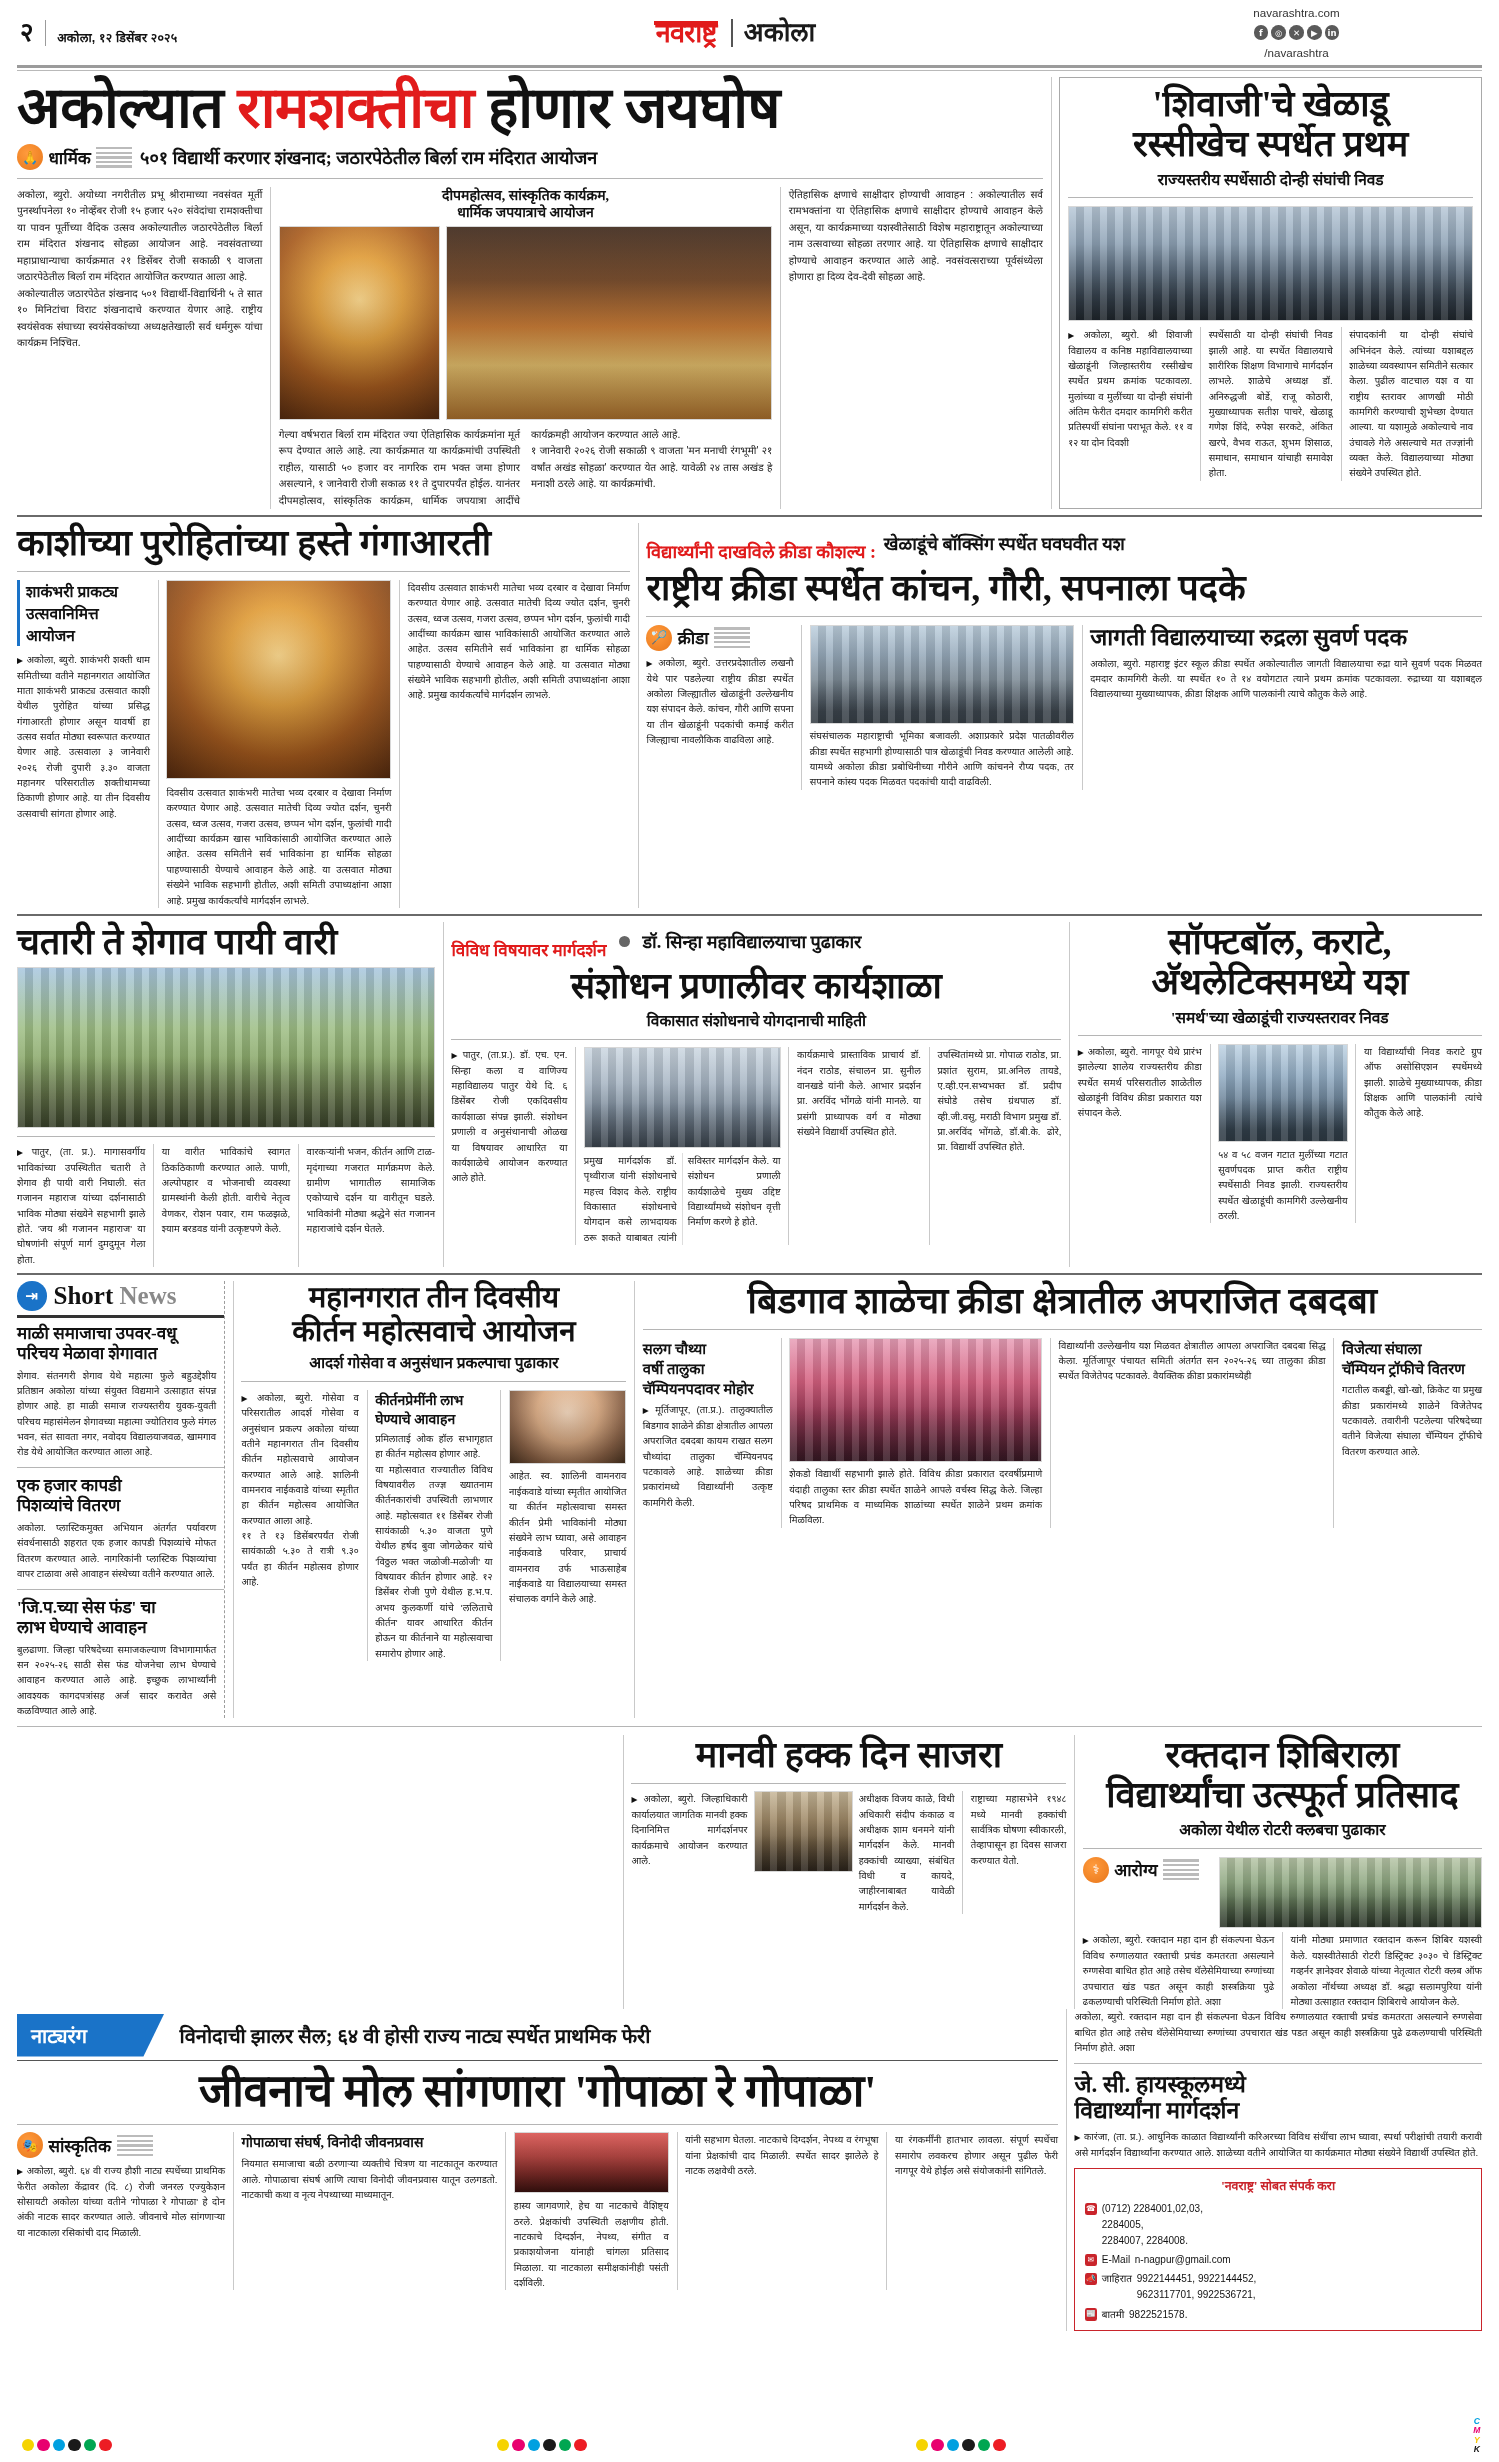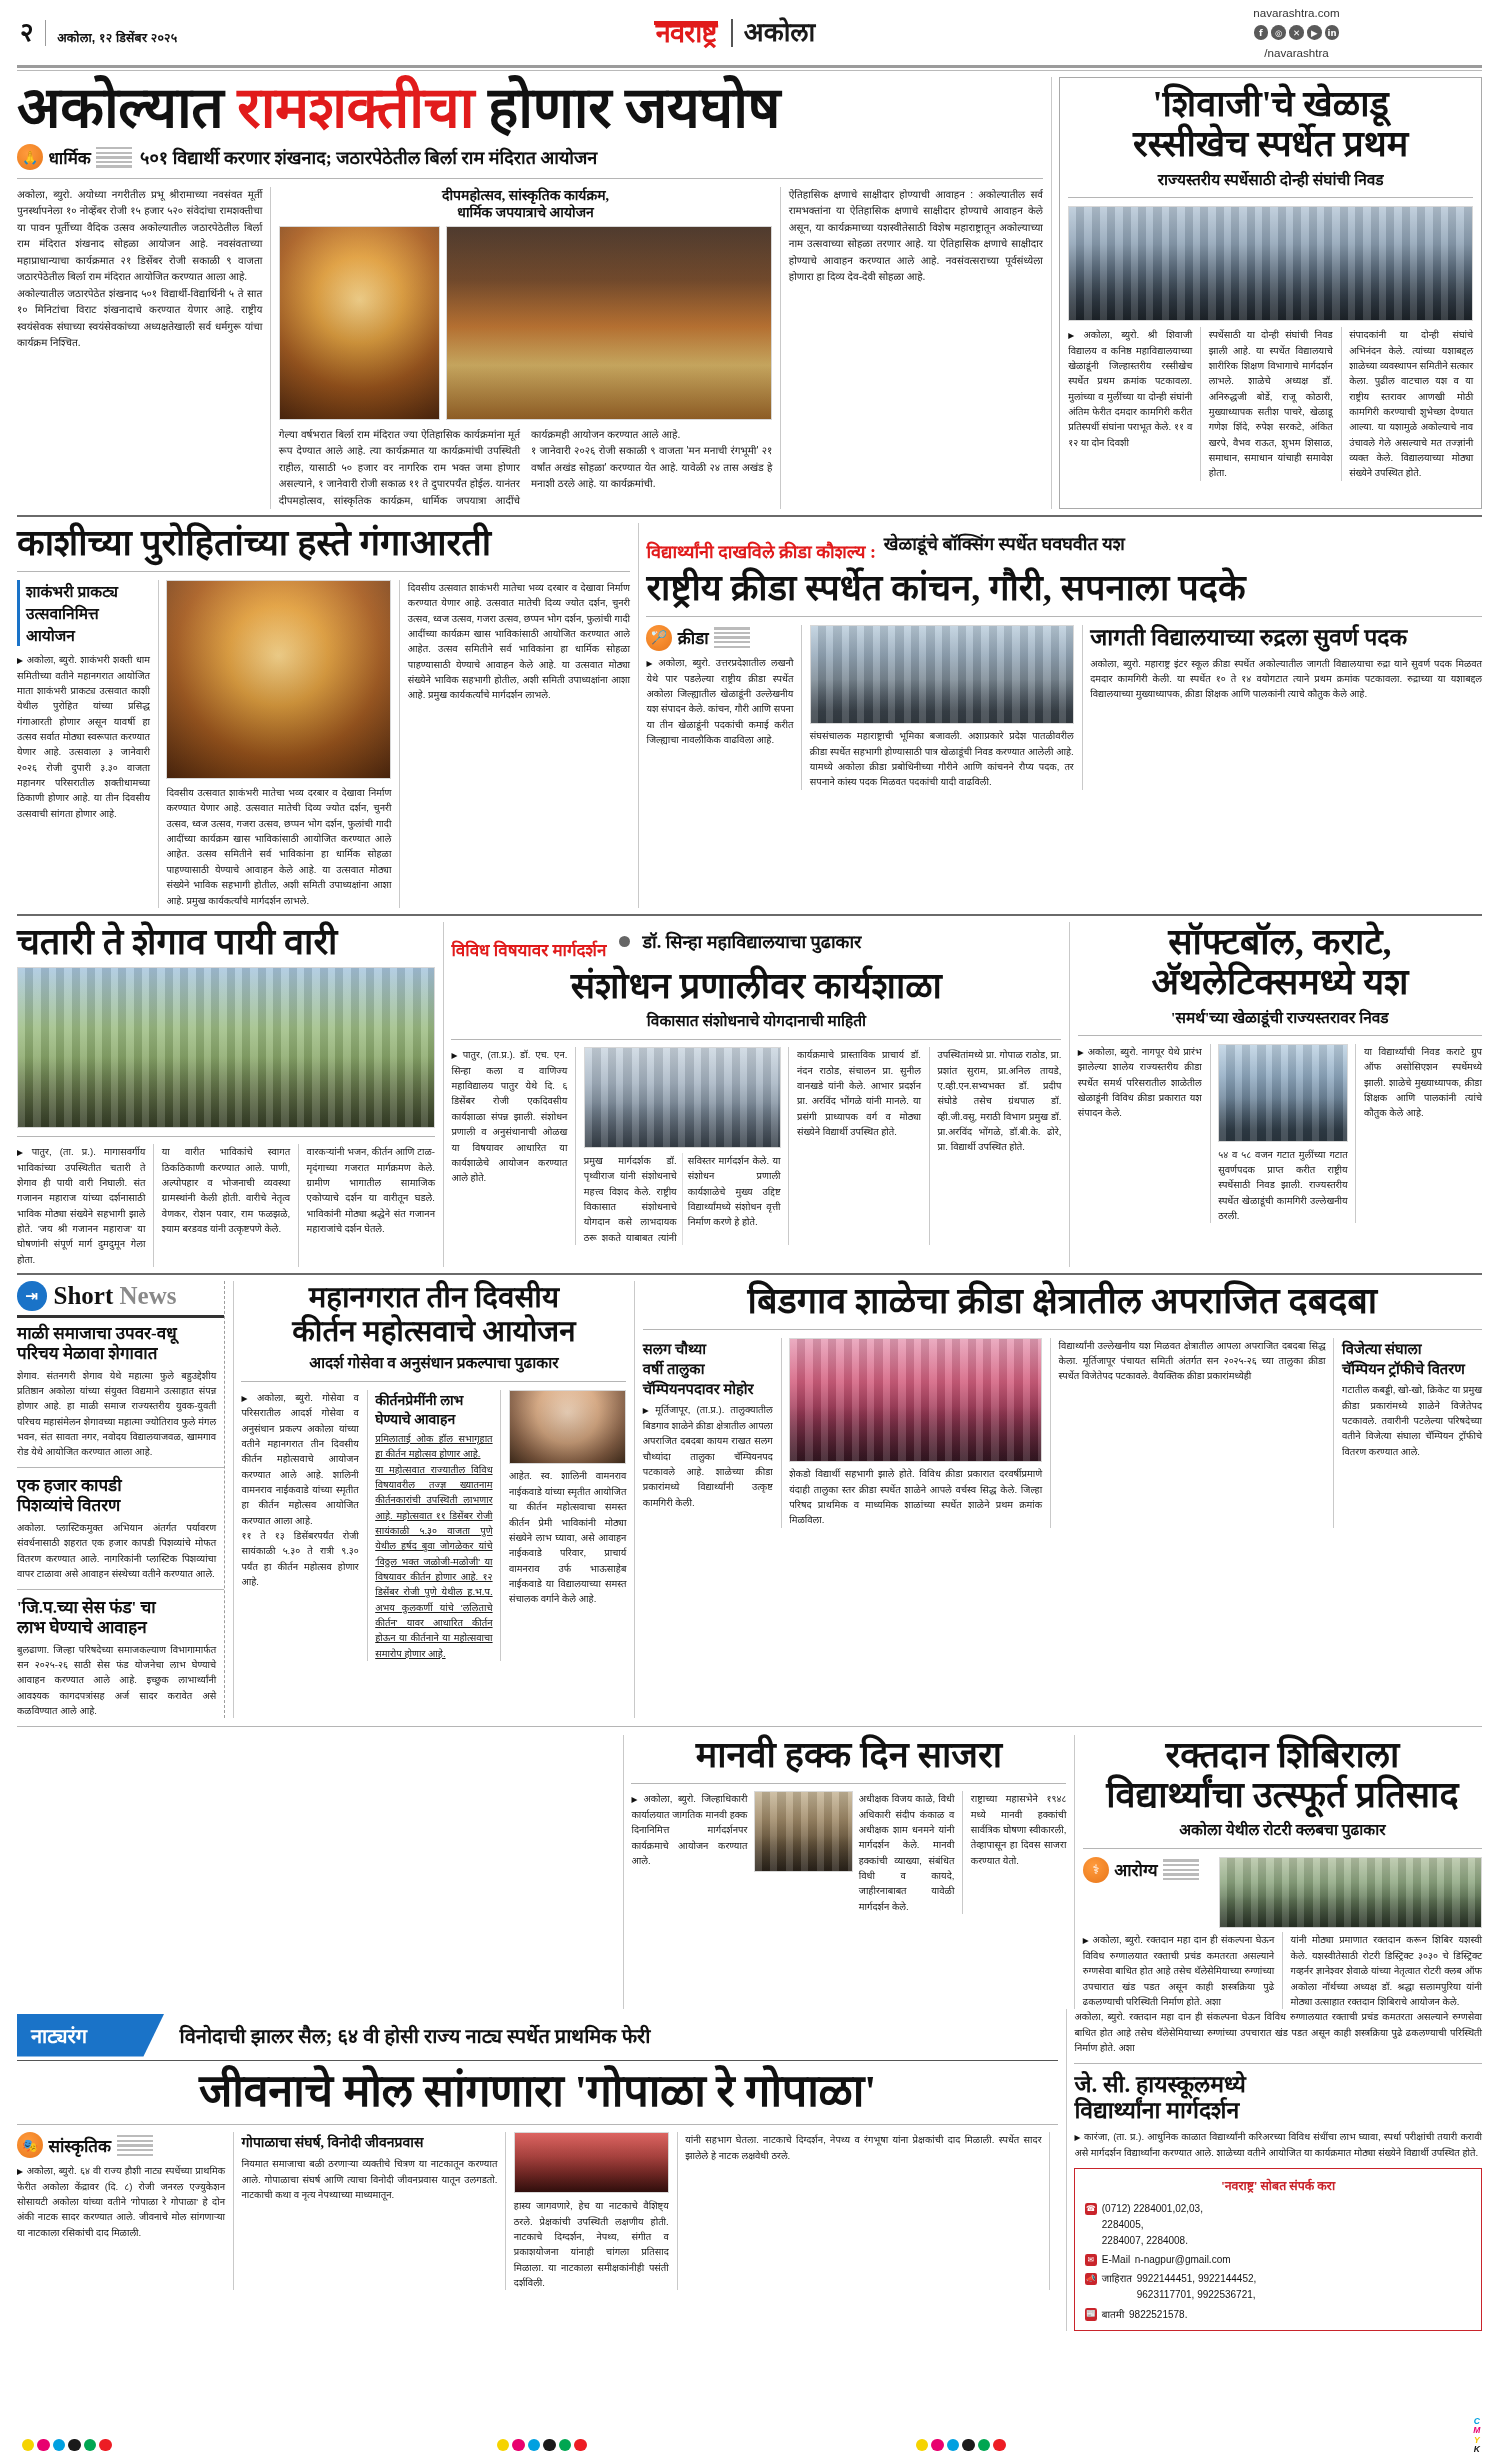--- a/index.html
+++ b/index.html
@@ -505,21 +505,21 @@
         <div class="hline"></div>
         <div class="row">
           <div style="flex:1;" class="bodytext small">
             <span class="lead" style="white-space:pre-line;">अकोला, ब्युरो. गोसेवा व परिसरातील आदर्श गोसेवा व अनुसंधान प्रकल्प अकोला यांच्या वतीने महानगरात तीन दिवसीय कीर्तन महोत्सवाचे आयोजन करण्यात आले आहे. शालिनी वामनराव नाईकवाडे यांच्या स्मृतीत हा कीर्तन महोत्सव आयोजित करण्यात आला आहे.
 ११ ते १३ डिसेंबरपर्यंत रोजी सायंकाळी ५.३० ते रात्री ९.३० पर्यंत हा कीर्तन महोत्सव होणार आहे.</span>
           </div>
           <div class="vline"></div>
           <div style="flex:1;">
             <div class="subhead-l mb4" style="white-space:pre-line;font-size:14px;">कीर्तनप्रेमींनी लाभ
 घेण्याचे आवाहन</div>
-            <div class="bodytext small" style="white-space:pre-line;text-decoration:underline;">प्रमिलाताई ओक हॉल सभागृहात हा कीर्तन महोत्सव होणार आहे.
+            <div class="bodytext small" style="white-space:pre-line;">प्रमिलाताई ओक हॉल सभागृहात हा कीर्तन महोत्सव होणार आहे.
 या महोत्सवात राज्यातील विविध विषयावरील तज्ज्ञ ख्यातनाम कीर्तनकारांची उपस्थिती लाभणार आहे. महोत्सवात ११ डिसेंबर रोजी सायंकाळी ५.३० वाजता पुणे येथील हर्षद बुवा जोगळेकर यांचे 'विठ्ठल भक्त जळोजी-मळोजी' या विषयावर कीर्तन होणार आहे. १२ डिसेंबर रोजी पुणे येथील ह.भ.प. अभय कुलकर्णी यांचे 'ललिताचे कीर्तन' यावर आधारित कीर्तन होऊन या कीर्तनाने या महोत्सवाचा समारोप होणार आहे.</div>
           </div>
           <div class="vline"></div>
           <div style="flex:1;">
             <div class="photo ph-portrait ph-overlay-soft mb6" style="height:74px;"></div>
             <div class="bodytext small">आहेत. स्व. शालिनी वामनराव नाईकवाडे यांच्या स्मृतीत आयोजित या कीर्तन महोत्सवाचा समस्त कीर्तन प्रेमी भाविकांनी मोठ्या संख्येने लाभ घ्यावा, असे आवाहन नाईकवाडे परिवार, प्राचार्य वामनराव उर्फ भाऊसाहेब नाईकवाडे या विद्यालयाच्या समस्त संचालक वर्गाने केले आहे.</div>
           </div>
         </div>
       </div>
 
@@ -650,20 +650,21 @@
 नाटकाची कथा व नृत्य नेपथ्याच्या माध्यमातून.</div>
           </div>
           <div class="vline"></div>
           <div style="width:155px;">
             <div class="photo ph-mask ph-overlay-soft mb6" style="height:61px;"></div>
             <div class="bodytext small">हास्य जागवणारे, हेच या नाटकाचे वैशिष्ट्य ठरले. प्रेक्षकांची उपस्थिती लक्षणीय होती. नाटकाचे दिग्दर्शन, नेपथ्य, संगीत व प्रकाशयोजना यांनाही चांगला प्रतिसाद मिळाला. या नाटकाला समीक्षकांनीही पसंती दर्शविली.</div>
           </div>
           <div class="vline"></div>
           <div style="flex:1;" class="bodytext small">यांनी सहभाग घेतला. नाटकाचे दिग्दर्शन, नेपथ्य व रंगभूषा यांना प्रेक्षकांची दाद मिळाली. स्पर्धेत सादर झालेले हे नाटक लक्षवेधी ठरले.</div>
           <div class="vline"></div>
+          <div style="width:163px;" class="bodytext small">या रंगकर्मींनी हातभार लावला. संपूर्ण स्पर्धेचा समारोप लवकरच होणार असून पुढील फेरी नागपूर येथे होईल असे संयोजकांनी सांगितले.</div>
         </div>
       </div>
 
       <div class="vline"></div>
 
       <div style="flex:1;">
         <div class="bodytext small">
           <span>अकोला, ब्युरो. रक्तदान महा दान ही संकल्पना घेऊन विविध रुग्णालयात रक्ताची प्रचंड कमतरता असल्याने रुग्णसेवा बाधित होत आहे तसेच थॅलेसेमियाच्या रुग्णांच्या उपचारात खंड पडत असून काही शस्त्रक्रिया पुढे ढकलण्याची परिस्थिती निर्माण होते. अशा</span>
         </div>
 

